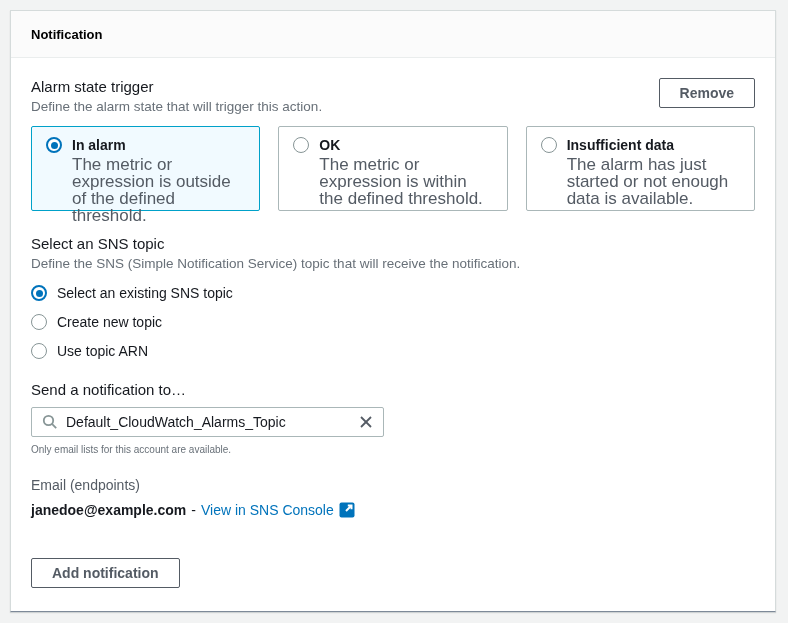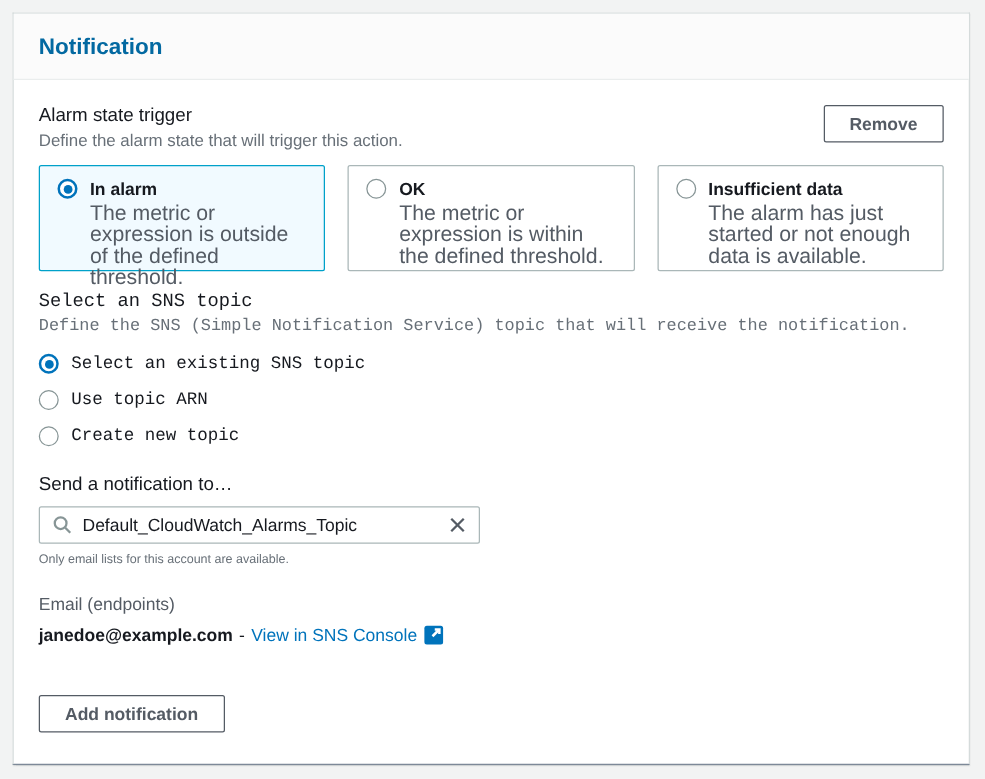--- a/index.html
+++ b/index.html
@@ -16,21 +16,21 @@
     background: #ffffff;
     border: 1px solid #d5dbdb;
     border-bottom-color: #7d8998;
     box-shadow: 0 1px 1px 0 rgba(0,28,36,.15);
   }
   .panel-header {
     background: #fbfbfb;
     padding: 16px 20px 15px 20px;
     border-bottom: 1px solid #eaeded;
   }
-  .panel-title { font-size: 18px; font-weight: 700; color: #0369a1; }
+  .panel-title { font-size: 13px; font-weight: 700; color: #000000; }
   .panel-content { padding: 20px; position: relative; }
 
   .field-label { font-size: 15px; color: #16191f; line-height: 18px; }
   .field-desc { font-size: 13.5px; color: #687078; line-height: 18px; margin-top: 2px; }
 
   .section1-head { display: flex; justify-content: space-between; align-items: flex-start; }
 
   .btn {
     display: inline-block;
     background: #ffffff;
@@ -66,21 +66,21 @@
   .radio {
     width: 16px; height: 16px; border-radius: 50%;
     border: 1px solid #879596; background: #fff;
     display: inline-flex; align-items: center; justify-content: center;
     flex: 0 0 16px;
   }
   .radio.checked { border: 2px solid #0073bb; }
   .radio .dot { width: 7px; height: 7px; border-radius: 50%; background: transparent; }
   .radio.checked .dot { background: #0073bb; }
 
-  .section { margin-top: 16px; font-family: Liberation Mono, monospace; }
+  .section { margin-top: 24px; }
   .radio-list { margin-top: 10px; }
   .radio-row { display: flex; align-items: center; gap: 10px; margin-bottom: 9px; cursor: pointer; }
   .radio-row-label { font-size: 14px; color: #16191f; line-height: 20px; }
 
   .send-to { margin-top: 20px; }
   .search-box {
     margin-top: 8px;
     width: 353px; height: 30px;
     border: 1px solid #aab7b8; border-radius: 2px;
     background: #fff;
@@ -163,27 +163,27 @@
         <div class="radio-row">
           <span class="radio checked">
               <span class="dot"></span>
             </span>
           <span class="radio-row-label">Select an existing SNS topic</span>
         </div>
         <div class="radio-row">
           <span class="radio">
               <span class="dot"></span>
             </span>
+          <span class="radio-row-label">Create new topic</span>
+        </div>
+        <div class="radio-row">
+          <span class="radio">
+              <span class="dot"></span>
+            </span>
           <span class="radio-row-label">Use topic ARN</span>
-        </div>
-        <div class="radio-row">
-          <span class="radio">
-              <span class="dot"></span>
-            </span>
-          <span class="radio-row-label">Create new topic</span>
         </div>
       </div>
     </div>
 
     <div class="send-to">
       <div class="field-label">Send a notification to…</div>
       <div class="search-box">
         <span style="display:inline-flex;">
           <svg width="16" height="16" viewBox="0 0 16 16" fill="none">
             <circle cx="6.5" cy="6.5" r="4.7" stroke="#879596" stroke-width="1.8"></circle>

